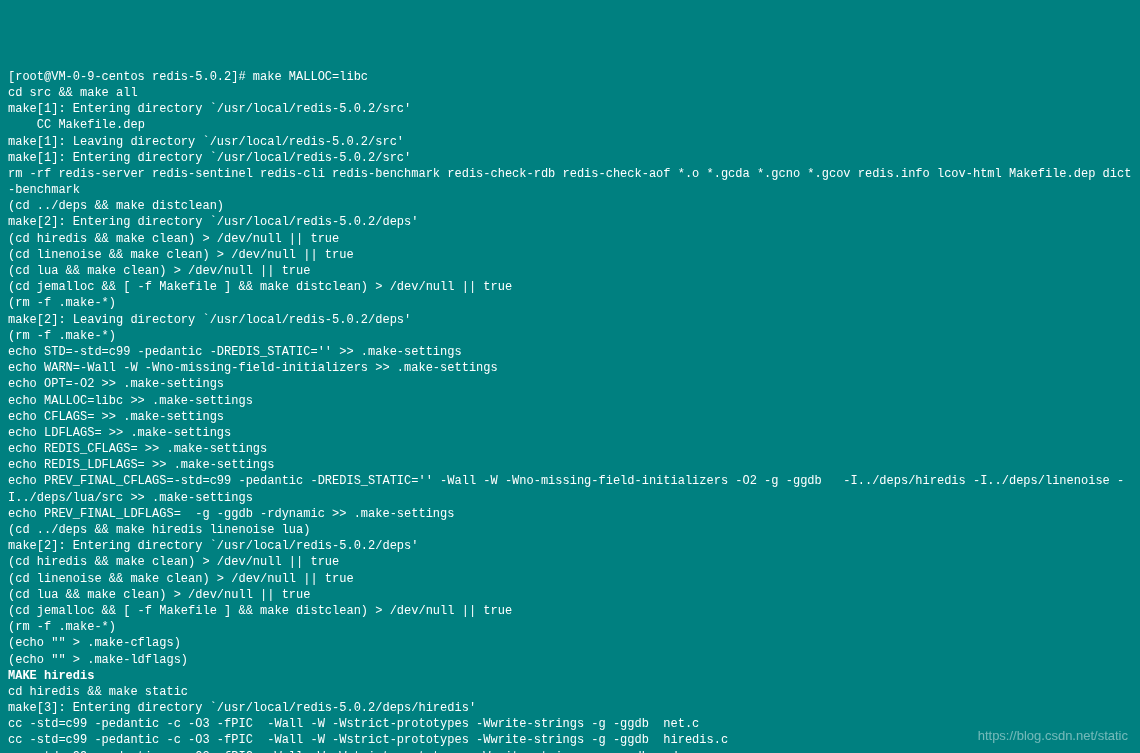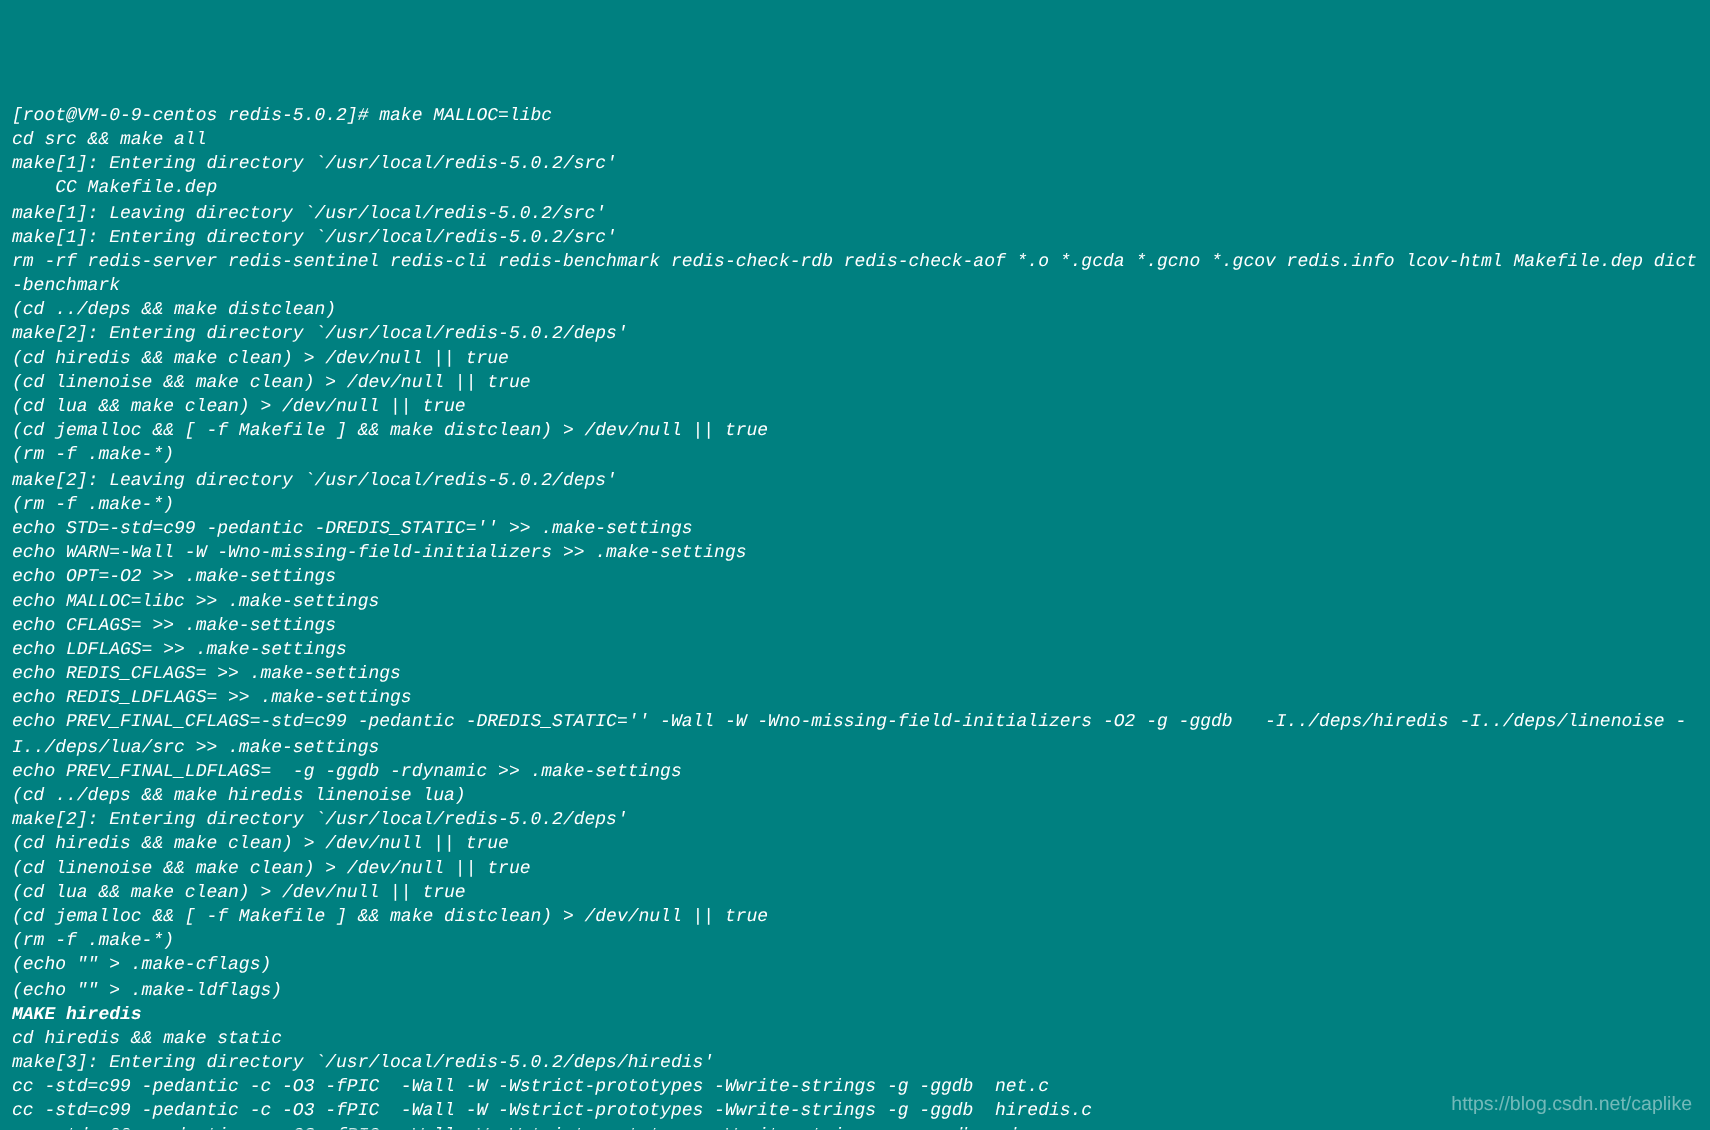--- a/index.html
+++ b/index.html
@@ -16,21 +16,20 @@
       padding: 4px 8px;
       white-space: pre;
       overflow: hidden;
       width: 1140px;
       height: 753px;
       position: relative;
     }
     .terminal-line {
       white-space: pre-wrap;
       word-break: break-all;
-      font-style: italic;
     }
     .bold-line {
       font-weight: bold;
     }
     .watermark {
       position: absolute;
       bottom: 8px;
       right: 12px;
       color: rgba(255, 255, 255, 0.45);
       font-family: Arial, sans-serif;
@@ -38,16 +37,16 @@
       white-space: nowrap;
     }
   </style>
 </head>
 <body>
 
 
 
 <div id="terminal-container"><div class="terminal-line">[root@VM-0-9-centos redis-5.0.2]# make MALLOC=libc</div><div class="terminal-line">cd src &amp;&amp; make all</div><div class="terminal-line">make[1]: Entering directory `/usr/local/redis-5.0.2/src'</div><div class="terminal-line">    CC Makefile.dep</div><div class="terminal-line">make[1]: Leaving directory `/usr/local/redis-5.0.2/src'</div><div class="terminal-line">make[1]: Entering directory `/usr/local/redis-5.0.2/src'</div><div class="terminal-line">rm -rf redis-server redis-sentinel redis-cli redis-benchmark redis-check-rdb redis-check-aof *.o *.gcda *.gcno *.gcov redis.info lcov-html Makefile.dep dict-benchmark</div><div class="terminal-line">(cd ../deps &amp;&amp; make distclean)</div><div class="terminal-line">make[2]: Entering directory `/usr/local/redis-5.0.2/deps'</div><div class="terminal-line">(cd hiredis &amp;&amp; make clean) &gt; /dev/null || true</div><div class="terminal-line">(cd linenoise &amp;&amp; make clean) &gt; /dev/null || true</div><div class="terminal-line">(cd lua &amp;&amp; make clean) &gt; /dev/null || true</div><div class="terminal-line">(cd jemalloc &amp;&amp; [ -f Makefile ] &amp;&amp; make distclean) &gt; /dev/null || true</div><div class="terminal-line">(rm -f .make-*)</div><div class="terminal-line">make[2]: Leaving directory `/usr/local/redis-5.0.2/deps'</div><div class="terminal-line">(rm -f .make-*)</div><div class="terminal-line">echo STD=-std=c99 -pedantic -DREDIS_STATIC='' &gt;&gt; .make-settings</div><div class="terminal-line">echo WARN=-Wall -W -Wno-missing-field-initializers &gt;&gt; .make-settings</div><div class="terminal-line">echo OPT=-O2 &gt;&gt; .make-settings</div><div class="terminal-line">echo MALLOC=libc &gt;&gt; .make-settings</div><div class="terminal-line">echo CFLAGS= &gt;&gt; .make-settings</div><div class="terminal-line">echo LDFLAGS= &gt;&gt; .make-settings</div><div class="terminal-line">echo REDIS_CFLAGS= &gt;&gt; .make-settings</div><div class="terminal-line">echo REDIS_LDFLAGS= &gt;&gt; .make-settings</div><div class="terminal-line">echo PREV_FINAL_CFLAGS=-std=c99 -pedantic -DREDIS_STATIC='' -Wall -W -Wno-missing-field-initializers -O2 -g -ggdb   -I../deps/hiredis -I../deps/linenoise -I../deps/lua/src &gt;&gt; .make-settings</div><div class="terminal-line">echo PREV_FINAL_LDFLAGS=  -g -ggdb -rdynamic &gt;&gt; .make-settings</div><div class="terminal-line">(cd ../deps &amp;&amp; make hiredis linenoise lua)</div><div class="terminal-line">make[2]: Entering directory `/usr/local/redis-5.0.2/deps'</div><div class="terminal-line">(cd hiredis &amp;&amp; make clean) &gt; /dev/null || true</div><div class="terminal-line">(cd linenoise &amp;&amp; make clean) &gt; /dev/null || true</div><div class="terminal-line">(cd lua &amp;&amp; make clean) &gt; /dev/null || true</div><div class="terminal-line">(cd jemalloc &amp;&amp; [ -f Makefile ] &amp;&amp; make distclean) &gt; /dev/null || true</div><div class="terminal-line">(rm -f .make-*)</div><div class="terminal-line">(echo "" &gt; .make-cflags)</div><div class="terminal-line">(echo "" &gt; .make-ldflags)</div><div class="terminal-line bold-line">MAKE hiredis</div><div class="terminal-line">cd hiredis &amp;&amp; make static</div><div class="terminal-line">make[3]: Entering directory `/usr/local/redis-5.0.2/deps/hiredis'</div><div class="terminal-line">cc -std=c99 -pedantic -c -O3 -fPIC  -Wall -W -Wstrict-prototypes -Wwrite-strings -g -ggdb  net.c</div><div class="terminal-line">cc -std=c99 -pedantic -c -O3 -fPIC  -Wall -W -Wstrict-prototypes -Wwrite-strings -g -ggdb  hiredis.c</div><div class="terminal-line">cc -std=c99 -pedantic -c -O3 -fPIC  -Wall -W -Wstrict-prototypes -Wwrite-strings -g -ggdb  sds.c</div></div>
 
-<div class="watermark">https://blog.csdn.net/caplike</div>
+<div class="watermark">https://blog.csdn.net/static</div>
 
 
 
 
 </body></html>

